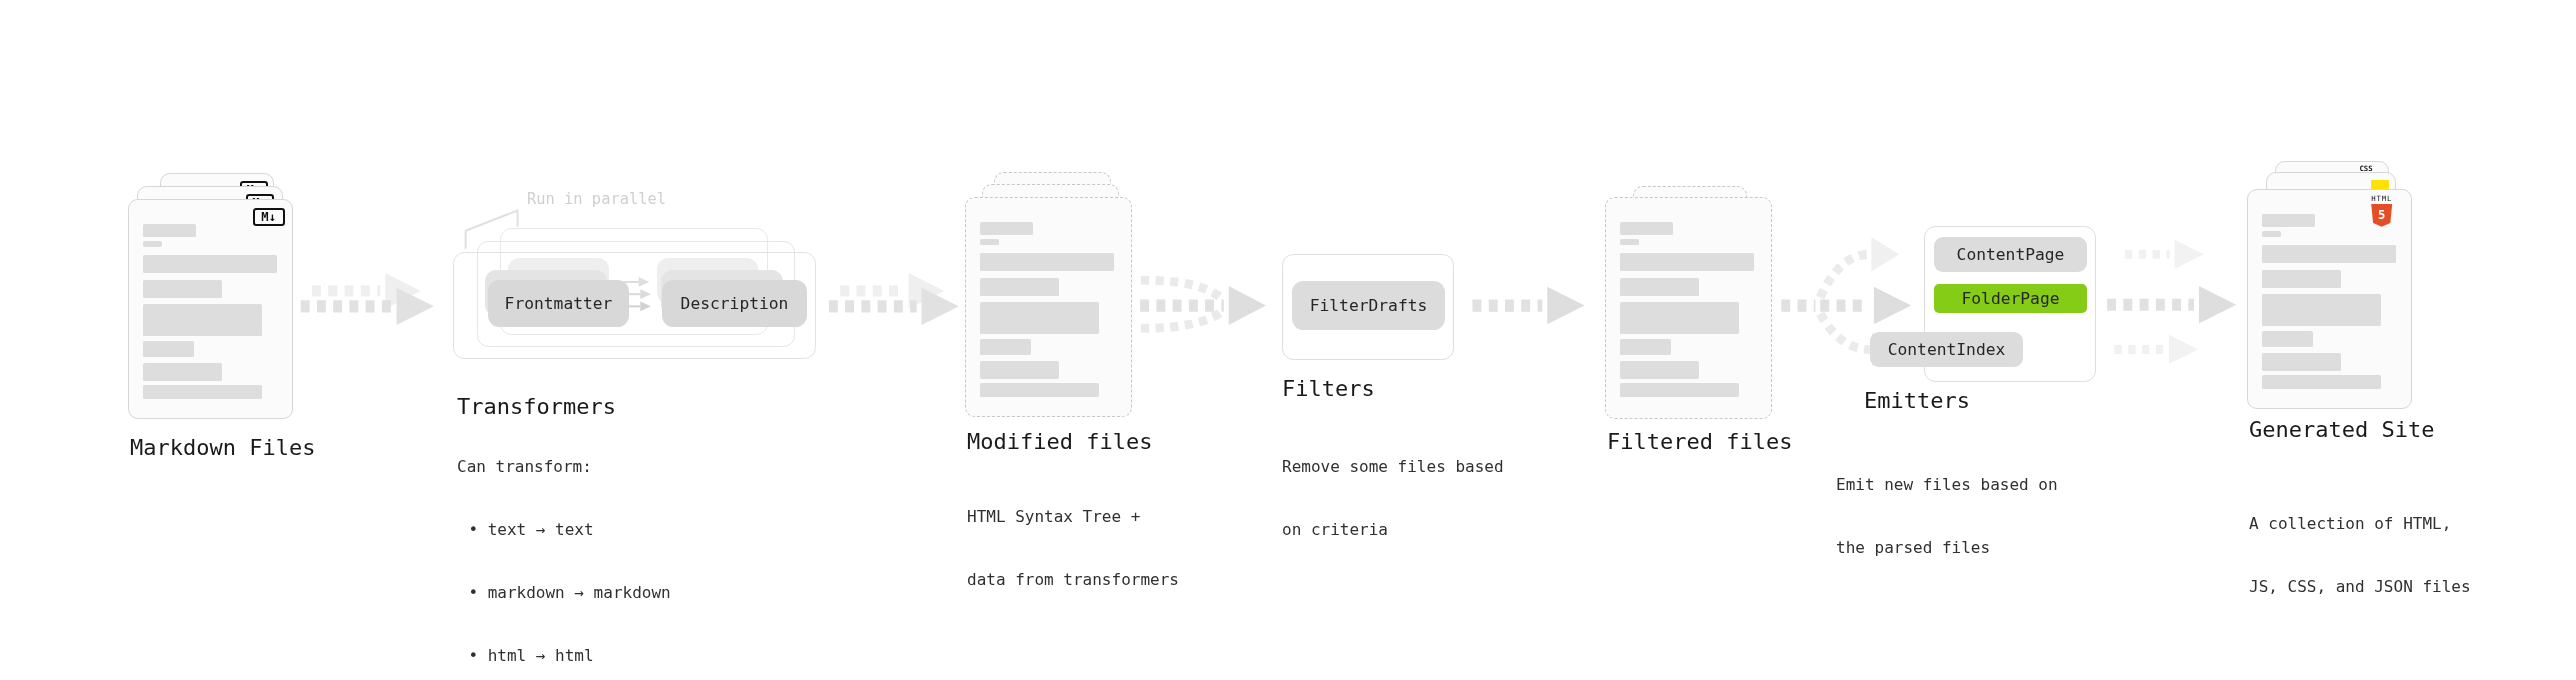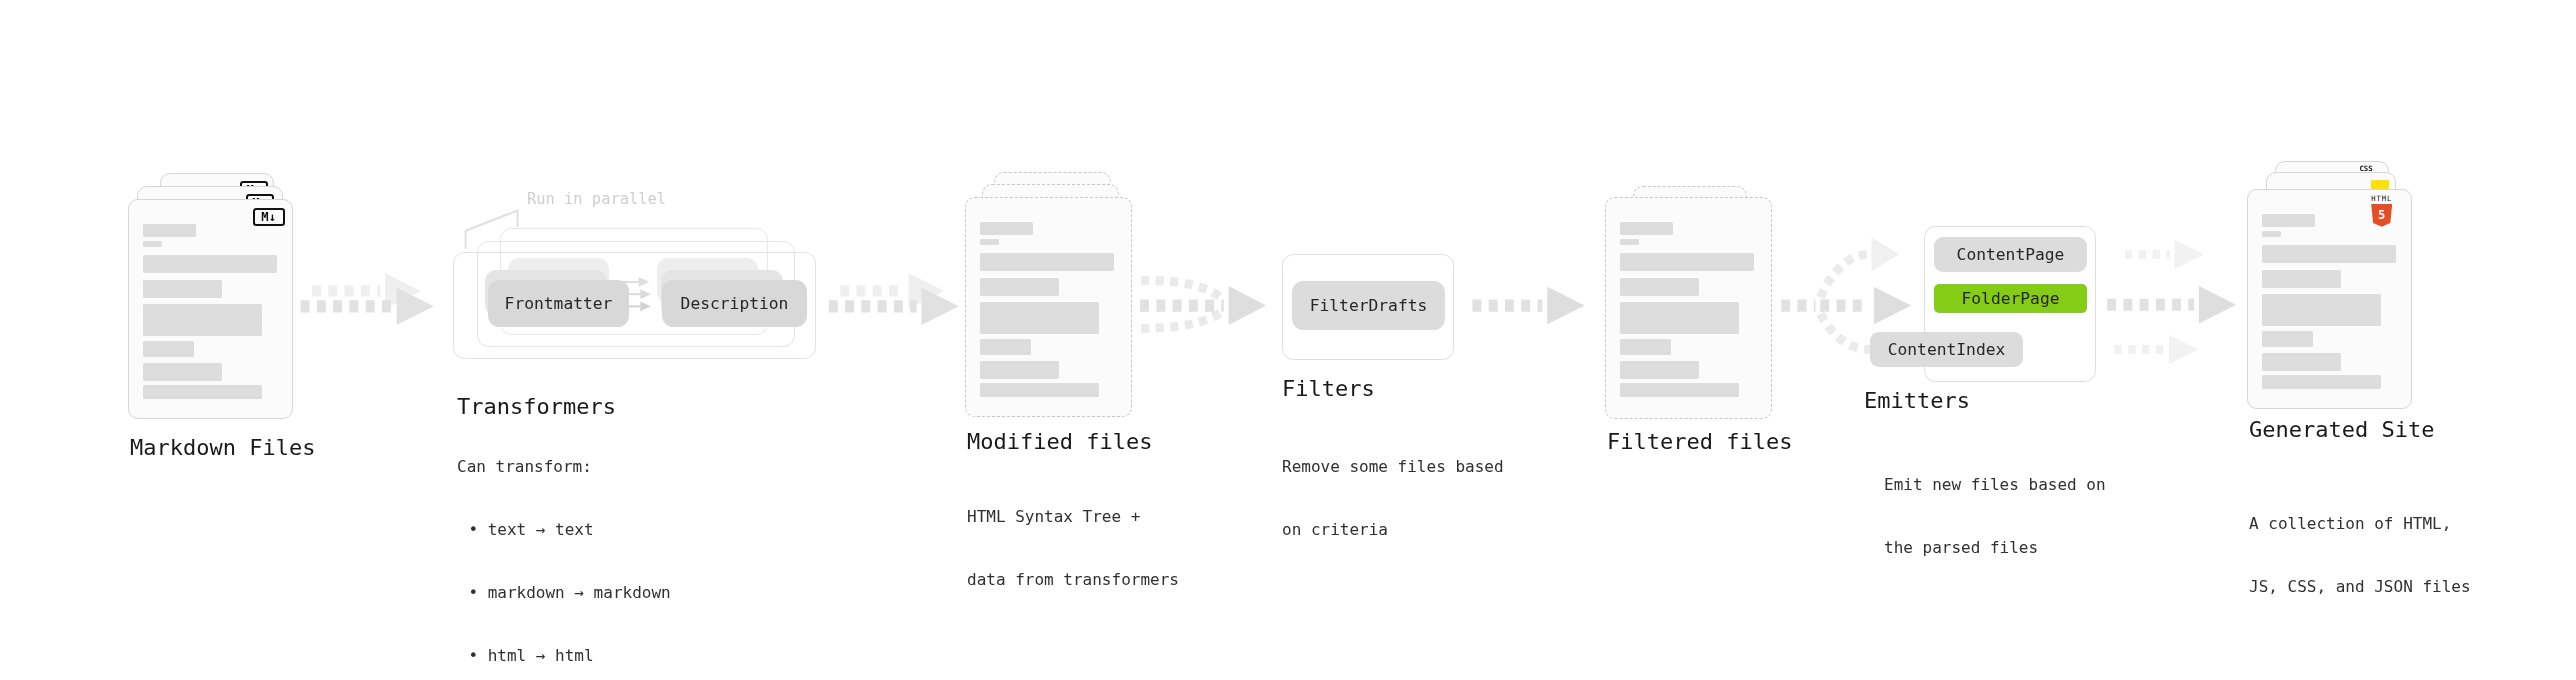--- a/index.html
+++ b/index.html
@@ -191,21 +191,21 @@
   </div>
   <div class="title" style="left:1607px;top:430px;">Filtered files</div>
 </div>
 
 <div>
   <div class="obox" style="left:1924px;top:226px;width:172px;height:156px;border-color:#dedede;"></div>
   <div class="pill" style="left:1934px;top:237px;width:153px;height:35px;background:#dcdcdc;border-radius:9px;">ContentPage</div>
   <div class="pill" style="left:1934px;top:284px;width:153px;height:29px;background:#84cc16;border-radius:5px;">FolderPage</div>
   <div class="pill" style="left:1870px;top:332px;width:153px;height:35px;background:#dcdcdc;border-radius:9px;">ContentIndex</div>
   <div class="title" style="left:1864px;top:389px;text-align:right;">Emitters</div>
-  <div class="note" style="left:1884px;top:432px;">
+  <div class="note" style="left:1836px;top:432px;">
     <div>Emit new files based on</div>
     <div>the parsed files</div>
   </div>
 </div>
 
 <div>
   <div class="card solid" style="left:2275px;top:161px;width:114px;height:57px;">
     <div class="cssbadge">
       <div class="t">CSS</div>
       <div class="u" style="background-color: rgb(47, 108, 246);"></div>

